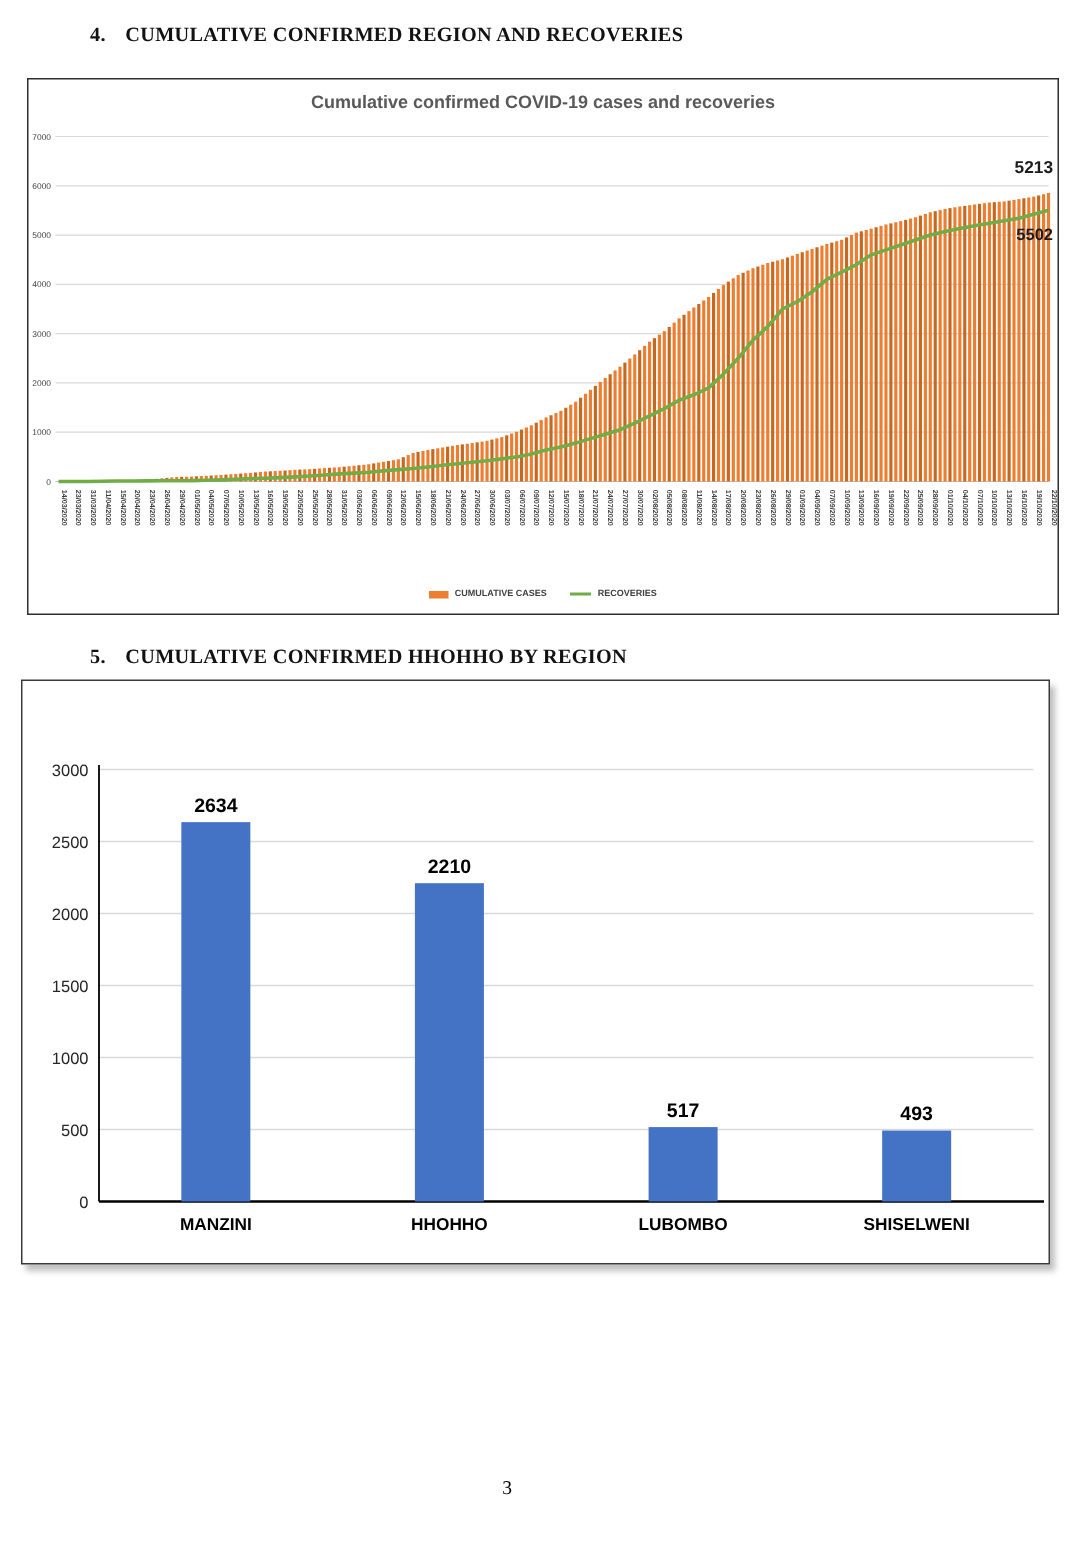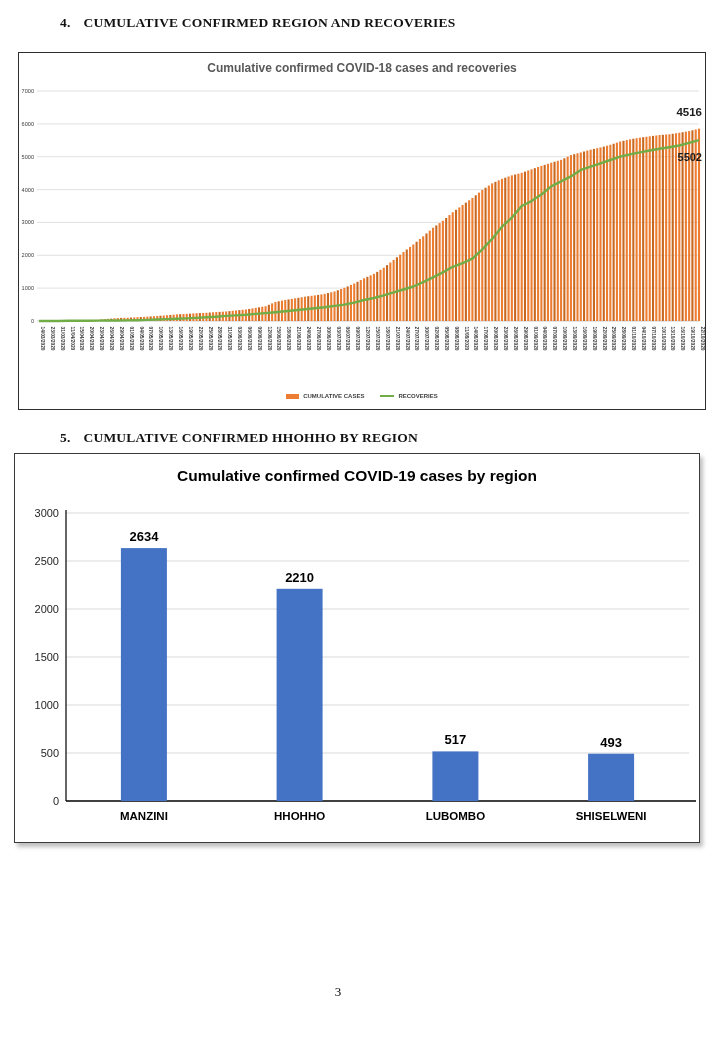--- a/index.html
+++ b/index.html
@@ -322,22 +322,22 @@
           <text transform="translate(613.0,273.5) rotate(90)">01/10/2020</text>
           <text transform="translate(622.9,273.5) rotate(90)">04/10/2020</text>
           <text transform="translate(632.7,273.5) rotate(90)">07/10/2020</text>
           <text transform="translate(642.6,273.5) rotate(90)">10/10/2020</text>
           <text transform="translate(652.4,273.5) rotate(90)">13/10/2020</text>
           <text transform="translate(662.3,273.5) rotate(90)">16/10/2020</text>
           <text transform="translate(672.1,273.5) rotate(90)">19/10/2020</text>
           <text transform="translate(682.0,273.5) rotate(90)">22/10/2020</text>
         </g>
       </svg>
-    <div class="c1-title">Cumulative confirmed COVID-18 cases and recoveries</div>
-    <div class="end-label end-cases">4516</div>
+    <div class="c1-title">Cumulative confirmed COVID-19 cases and recoveries</div>
+    <div class="end-label end-cases">5213</div>
     <div class="end-label end-recov">5502</div>
     <div class="c1-legend">
       <div class="legend-item">
         <span class="sw-bar"></span>
         <span>CUMULATIVE CASES</span>
       </div>
       <div class="legend-item">
         <span class="sw-line"></span>
         <span>RECOVERIES</span>
       </div>
@@ -382,18 +382,17 @@
           <text x="440.4" y="290.4">517</text>
           <text x="596.1" y="292.7">493</text>
         </g>
         <g font-size="11.5" font-weight="700" fill="#000" text-anchor="middle">
           <text x="128.9" y="366">MANZINI</text>
           <text x="284.6" y="366">HHOHHO</text>
           <text x="440.4" y="366">LUBOMBO</text>
           <text x="596.1" y="366">SHISELWENI</text>
         </g>
       </svg>
-    <div class="c2-title">Cumulative confirmed COVID-19 cases by region</div>
   </div>
 
   <div class="page-number">3</div>
 
 </div>
 
 </body></html>

